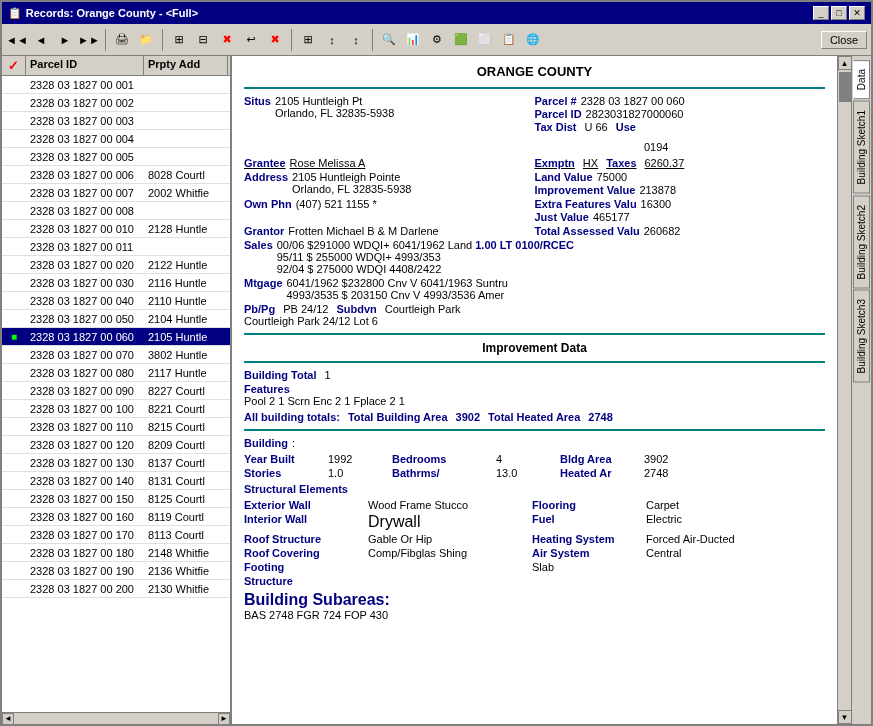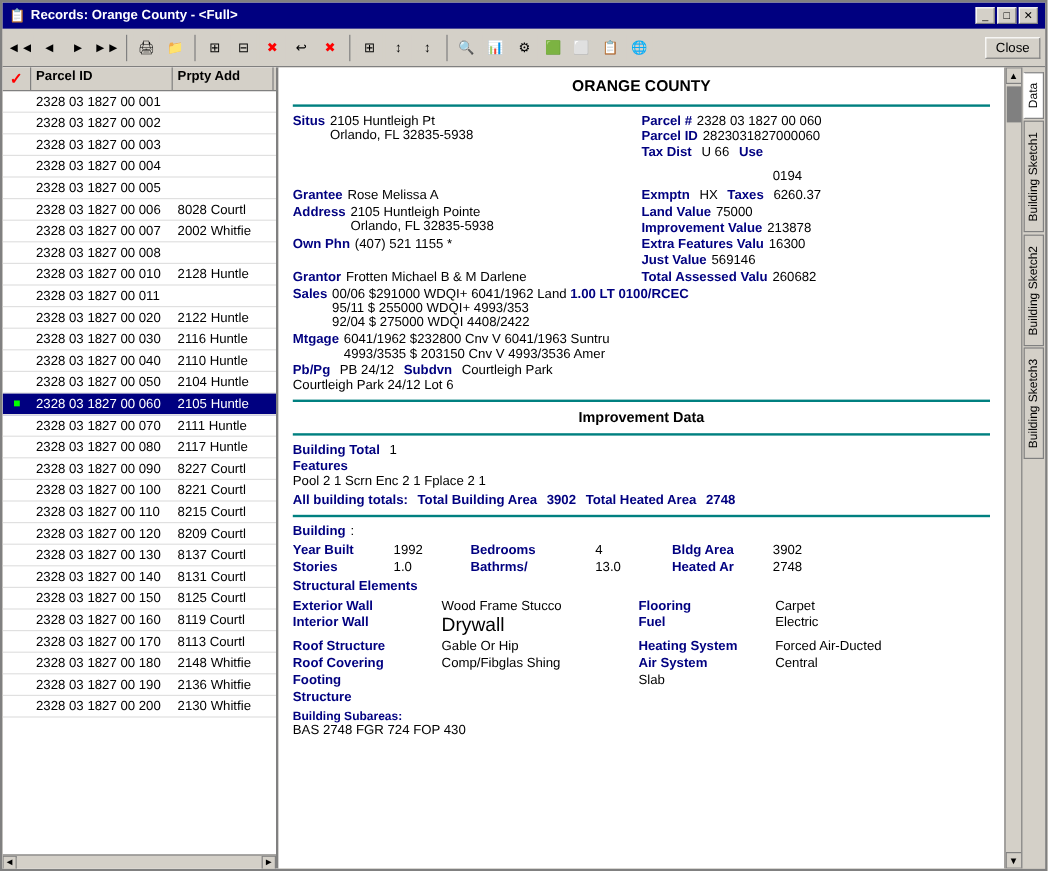--- a/index.html
+++ b/index.html
@@ -196,21 +196,21 @@
         <div class="list-row selected">
           <div class="list-cell-check">
             <span style="color:#00ff00; font-size:10px;">■</span>
           </div>
           <div class="list-cell col-parcel-cell">2328 03 1827 00 060</div>
           <div class="list-cell col-prpty-cell">2105 Huntle</div>
         </div>
         <div class="list-row">
           <div class="list-cell-check"></div>
           <div class="list-cell col-parcel-cell">2328 03 1827 00 070</div>
-          <div class="list-cell col-prpty-cell">2111 Huntle</div>
+          <div class="list-cell col-prpty-cell">3802 Huntle</div>
         </div>
         <div class="list-row">
           <div class="list-cell-check"></div>
           <div class="list-cell col-parcel-cell">2328 03 1827 00 080</div>
           <div class="list-cell col-prpty-cell">2117 Huntle</div>
         </div>
         <div class="list-row">
           <div class="list-cell-check"></div>
           <div class="list-cell col-parcel-cell">2328 03 1827 00 090</div>
           <div class="list-cell col-prpty-cell">8227 Courtl</div>
@@ -306,21 +306,21 @@
             </div>
             <div style="display:flex; gap:8px;">
               <span class="label">Tax Dist</span>
               <span style="font-size:11px;">U 66</span>
               <span class="label">Use</span>
               <span style="font-size:11px;margin-top:20px;">0194</span>
             </div>
           </div>
         </div>
 
-        <div style="display:flex; gap:0; margin-bottom:2px;">
+        <div style="display:flex; gap:0; margin-bottom:2px;text-decoration:underline;">
           <div style="flex:1; display:flex; gap:4px;">
             <span class="label">Grantee</span>
             <span style="font-size:11px;">Rose Melissa A</span>
           </div>
           <div style="flex:1; display:flex; gap:8px;">
             <span class="label">Exmptn</span>
             <span style="font-size:11px;">HX</span>
             <span class="label">Taxes</span>
             <span style="font-size:11px;">6260.37</span>
           </div>
@@ -353,21 +353,21 @@
             <span class="label">Own Phn</span>
             <span style="font-size:11px;">(407) 521 1155 *</span>
           </div>
           <div style="flex:1;">
             <div style="display:flex; gap:4px; margin-bottom:1px;">
               <span class="label">Extra Features Valu</span>
               <span style="font-size:11px;">16300</span>
             </div>
             <div style="display:flex; gap:4px;">
               <span class="label">Just Value</span>
-              <span style="font-size:11px;">569146</span>
+              <span style="font-size:11px;">465177</span>
             </div>
           </div>
         </div>
 
         <div style="display:flex; gap:0; margin-bottom:2px;">
           <div style="flex:1; display:flex; gap:4px;">
             <span class="label">Grantor</span>
             <span style="font-size:11px;">Frotten Michael B &amp; M Darlene</span>
           </div>
           <div style="flex:1; display:flex; gap:4px;">
@@ -479,21 +479,21 @@
 
           <span class="label">Footing</span>
           <span style="font-size:11px;"></span>
           <span style="font-size:11px;">Slab</span>
           <span style="font-size:11px;"></span>
 
           <span class="label">Structure</span>
         </div>
 
         <div style="margin-top:4px;">
-          <span style="font-size:10px; color:#000080; font-weight:bold;">Building Subareas:</span>
+          <span style="font-size:16px; color:#000080; font-weight:bold;">Building Subareas:</span>
           <div style="font-size:11px;">BAS 2748 FGR 724 FOP 430</div>
         </div>
       </div>
 
       <div class="right-scroll">
         <div class="scroll-arrow">▲</div>
         <div class="scroll-thumb">
           <div class="scroll-thumb-inner"></div>
         </div>
         <div class="scroll-arrow">▼</div>

